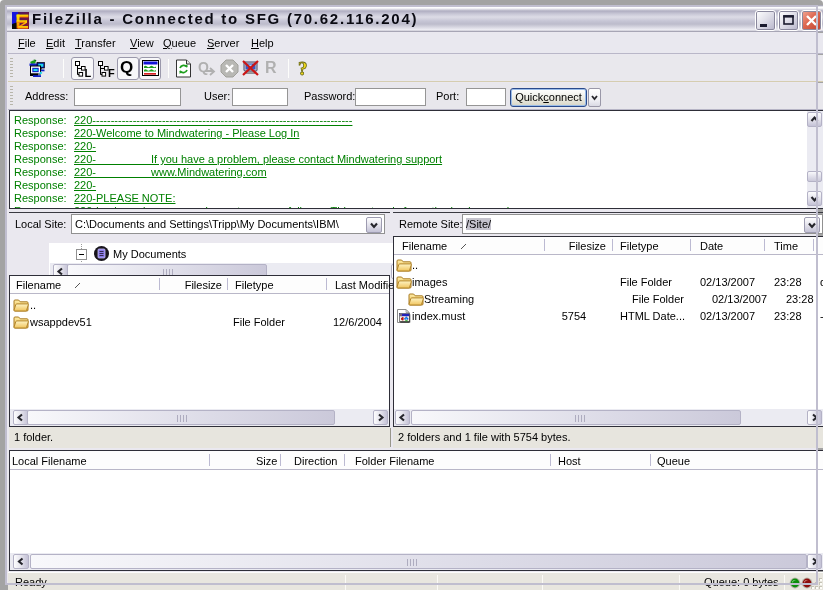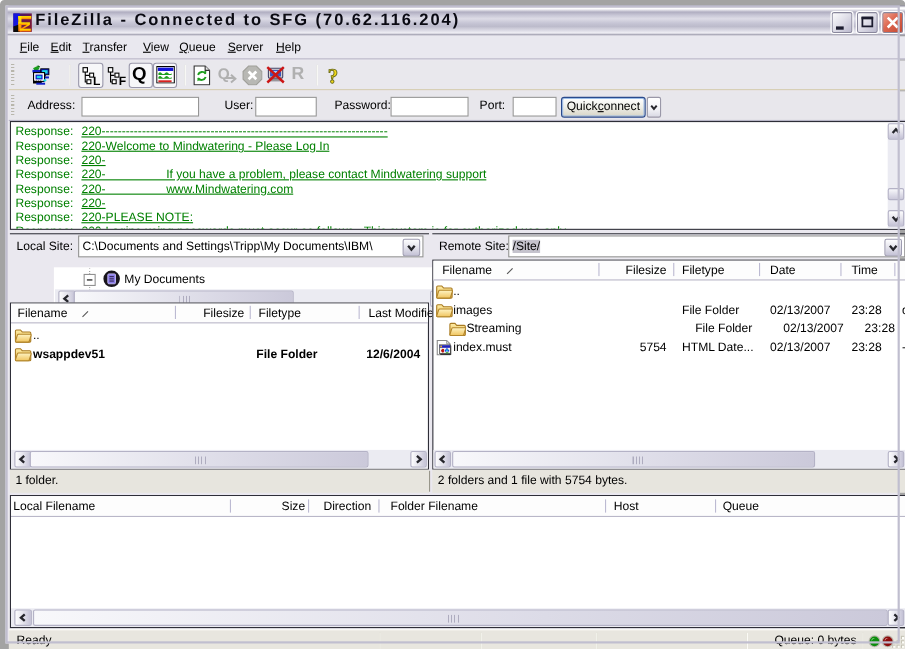--- a/index.html
+++ b/index.html
@@ -358,21 +358,21 @@
     <div class="cdiv" style="left:316px"></div>
     <span class="col" style="left:325px">Last Modified</span>
   </div>
   <div class="row" style="left:0; top:21px; width:379px;">
     <svg class="abs" style="left:3px; top:1px" width="16" height="14" viewBox="0 0 16 14">
       <path d="M1 12 V3 Q1 2 2 2 H5.6 L7.2 3.8 H14 Q15 3.8 15 4.8 V12 Q15 13 14 13 H2 Q1 13 1 12 Z" fill="url(#foldg)" stroke="#a97b22"></path>
       <path d="M1 12.2 L2.8 6.6 Q3 5.9 3.8 5.9 H14.6 Q15.6 5.9 15.3 6.8 L13.6 12.2 Q13.4 13 12.6 13 H1.9 Q1 13 1 12.2 Z" fill="url(#foldf)" stroke="#b3862b"></path>
     </svg>
     <span class="nm">..</span>
   </div>
-  <div class="row" style="left:0; top:38px; width:372px;font-weight:bold;">
+  <div class="row" style="left:0; top:38px; width:372px;">
     <svg class="abs" style="left:3px; top:1px" width="16" height="14" viewBox="0 0 16 14">
       <path d="M1 12 V3 Q1 2 2 2 H5.6 L7.2 3.8 H14 Q15 3.8 15 4.8 V12 Q15 13 14 13 H2 Q1 13 1 12 Z" fill="url(#foldg)" stroke="#a97b22"></path>
       <path d="M1 12.2 L2.8 6.6 Q3 5.9 3.8 5.9 H14.6 Q15.6 5.9 15.3 6.8 L13.6 12.2 Q13.4 13 12.6 13 H1.9 Q1 13 1 12.2 Z" fill="url(#foldf)" stroke="#b3862b"></path>
     </svg>
     <span class="nm">wsappdev51</span>
     <span class="abs" style="left:223px; top:2px;">File Folder</span>
     <span class="abs" style="left:323px; top:2px;">12/6/2004</span>
   </div>
 
   <div class="strack" style="left:0; top:133px; width:379px; height:17px;"></div>
@@ -457,21 +457,21 @@
       <rect x="3.8" y="5.8" width="9.4" height="2.4" fill="#2222bb"></rect>
       <circle cx="5" cy="7" r="0.8" fill="#f0c020"></circle>
       <path d="M5 10.2 l1.8 -1.4 v4 l-1.8 -1.4 z M6 9.3 h1.6 v3 h-1.6 z" fill="#b81414"></path>
       <circle cx="10.3" cy="9.6" r="1" fill="#2244dd"></circle>
           <circle cx="9.2" cy="10.8" r="1" fill="#2244dd"></circle>
           <circle cx="11.4" cy="10.8" r="1" fill="#2244dd"></circle>
           <circle cx="10.3" cy="10.4" r="0.9" fill="#10c8e8"></circle>
       <path d="M9.4 12.2 h2 l0.6 1 h-3 z" fill="#1a9a1a"></path>
     </svg>
     <span class="nm" style="left:18px">index.must</span>
-    <span class="abs" style="left:172px; top:2px; width:40px; text-align:right;">5754</span>
+    <span class="abs" style="left:160px; top:2px; width:40px; text-align:center;">5754</span>
     <span class="abs" style="left:226px; top:2px;">HTML Date...</span>
     <span class="abs" style="left:306px; top:2px;">02/13/2007</span>
     <span class="abs" style="left:380px; top:2px;">23:28</span>
     <span class="abs" style="left:426px; top:2px;">-</span>
   </div>
 
   <div class="strack" style="left:0; top:172px; width:429px; height:17px;"></div>
   <div class="sbtn sbtnh" style="left:1px; top:173px; width:15px; height:15px;">
         <svg width="13" height="13">
           <path d="M8 3.5 L4.5 6.5 L8 9.5" fill="none" stroke="#26262c" stroke-width="2.1"></path>

